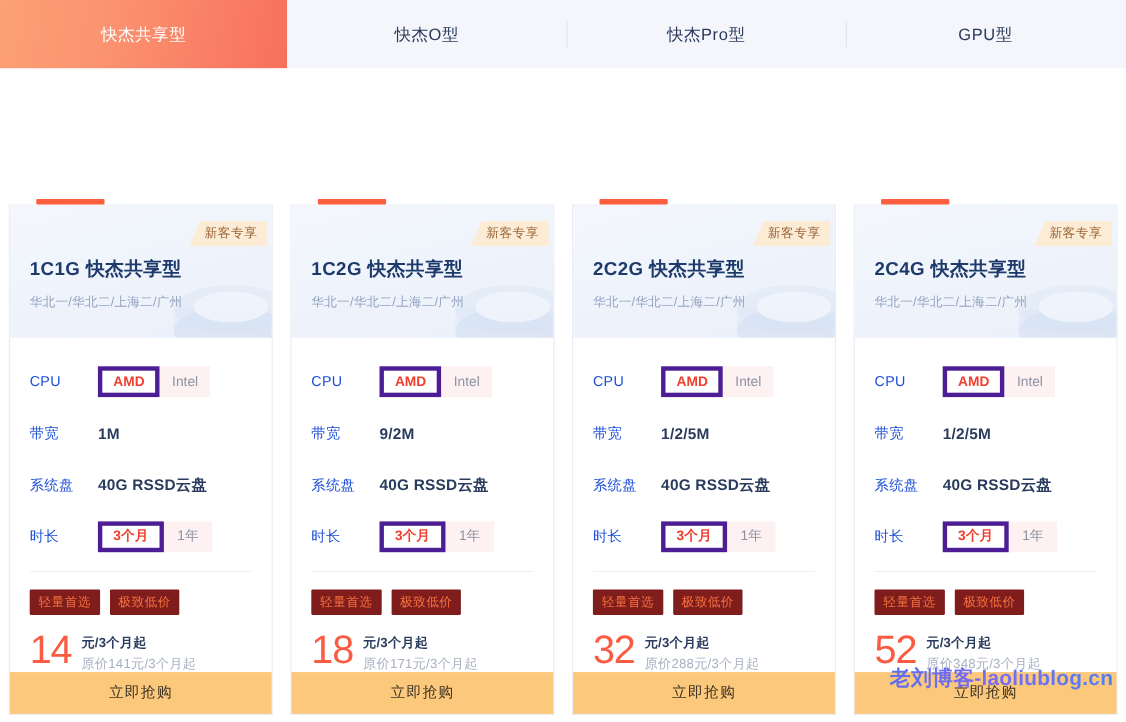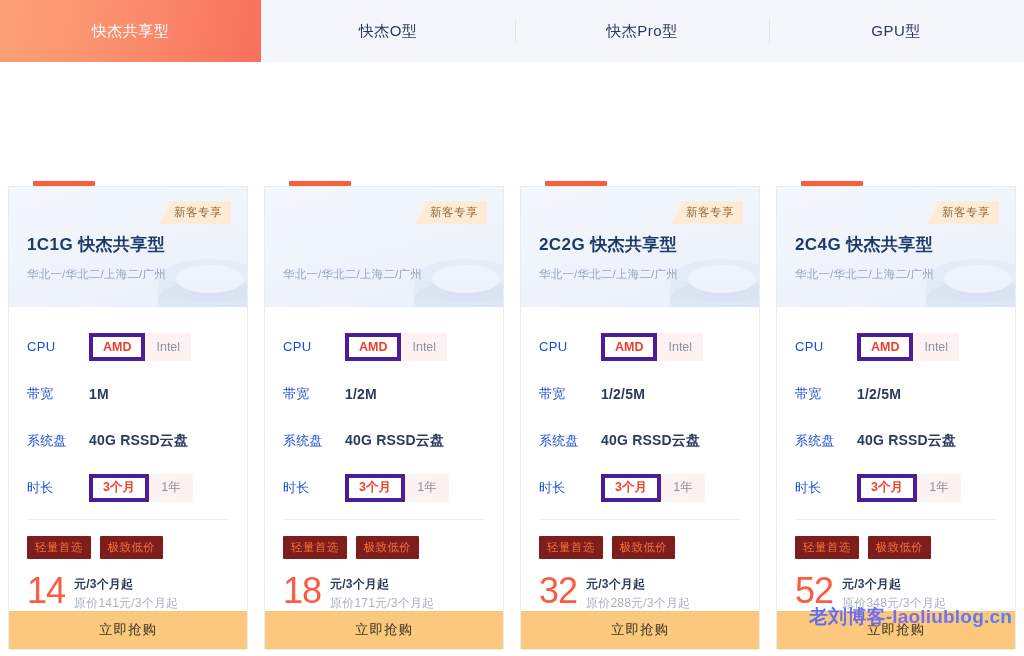--- a/index.html
+++ b/index.html
@@ -150,21 +150,21 @@
     right: -26px;
     top: 42px;
     width: 126px;
     height: 126px;
     opacity: 0.85;
     pointer-events: none;
   }
   .badge {
     position: absolute;
     top: 14px;
-    right: 16px;
+    right: 4px;
     height: 23px;
     padding: 0 9px 0 14px;
     background: #fcecd6;
     color: #9a6534;
     font-size: 11.5px;
     line-height: 23px;
     letter-spacing: 0.5px;
     clip-path: polygon(10px 0, 100% 0, 100% 100%, 0 100%);
     border-radius: 0 0 0 2px;
     text-align: center;
@@ -405,33 +405,34 @@
       <div class="card">
         <div class="accent"></div>
         <div class="card-head">
           <svg class="disc" viewBox="0 0 126 126">
             <ellipse cx="63" cy="52" rx="52" ry="22" fill="#dbe5f6" opacity=".55"></ellipse>
             <rect x="11" y="52" width="104" height="20" fill="#dbe5f6" opacity=".45"></rect>
             <ellipse cx="63" cy="72" rx="52" ry="22" fill="#cdd9ef" opacity=".5"></ellipse>
             <ellipse cx="63" cy="50" rx="34" ry="14" fill="#f0f4fc" opacity=".95"></ellipse>
           </svg>
           <div class="badge">新客专享</div>
+          <div class="card-title">1C2G 快杰共享型</div>
           <div class="card-regions">华北一/华北二/上海二/广州</div>
         </div>
         <div class="specs">
           <div class="spec-row">
             <span class="spec-label">CPU</span>
             <span class="opts">
               <span class="opt selected">AMD</span>
               <span class="opt">Intel</span>
             </span>
           </div>
           <div class="spec-row">
             <span class="spec-label">带宽</span>
-            <span class="spec-value">1/2M</span>
+            <span class="spec-value">9/2M</span>
           </div>
           <div class="spec-row">
             <span class="spec-label">系统盘</span>
             <span class="spec-value">40G RSSD云盘</span>
           </div>
           <div class="spec-row">
             <span class="spec-label">时长</span>
             <span class="opts">
               <span class="opt selected">3个月</span>
               <span class="opt">1年</span>

